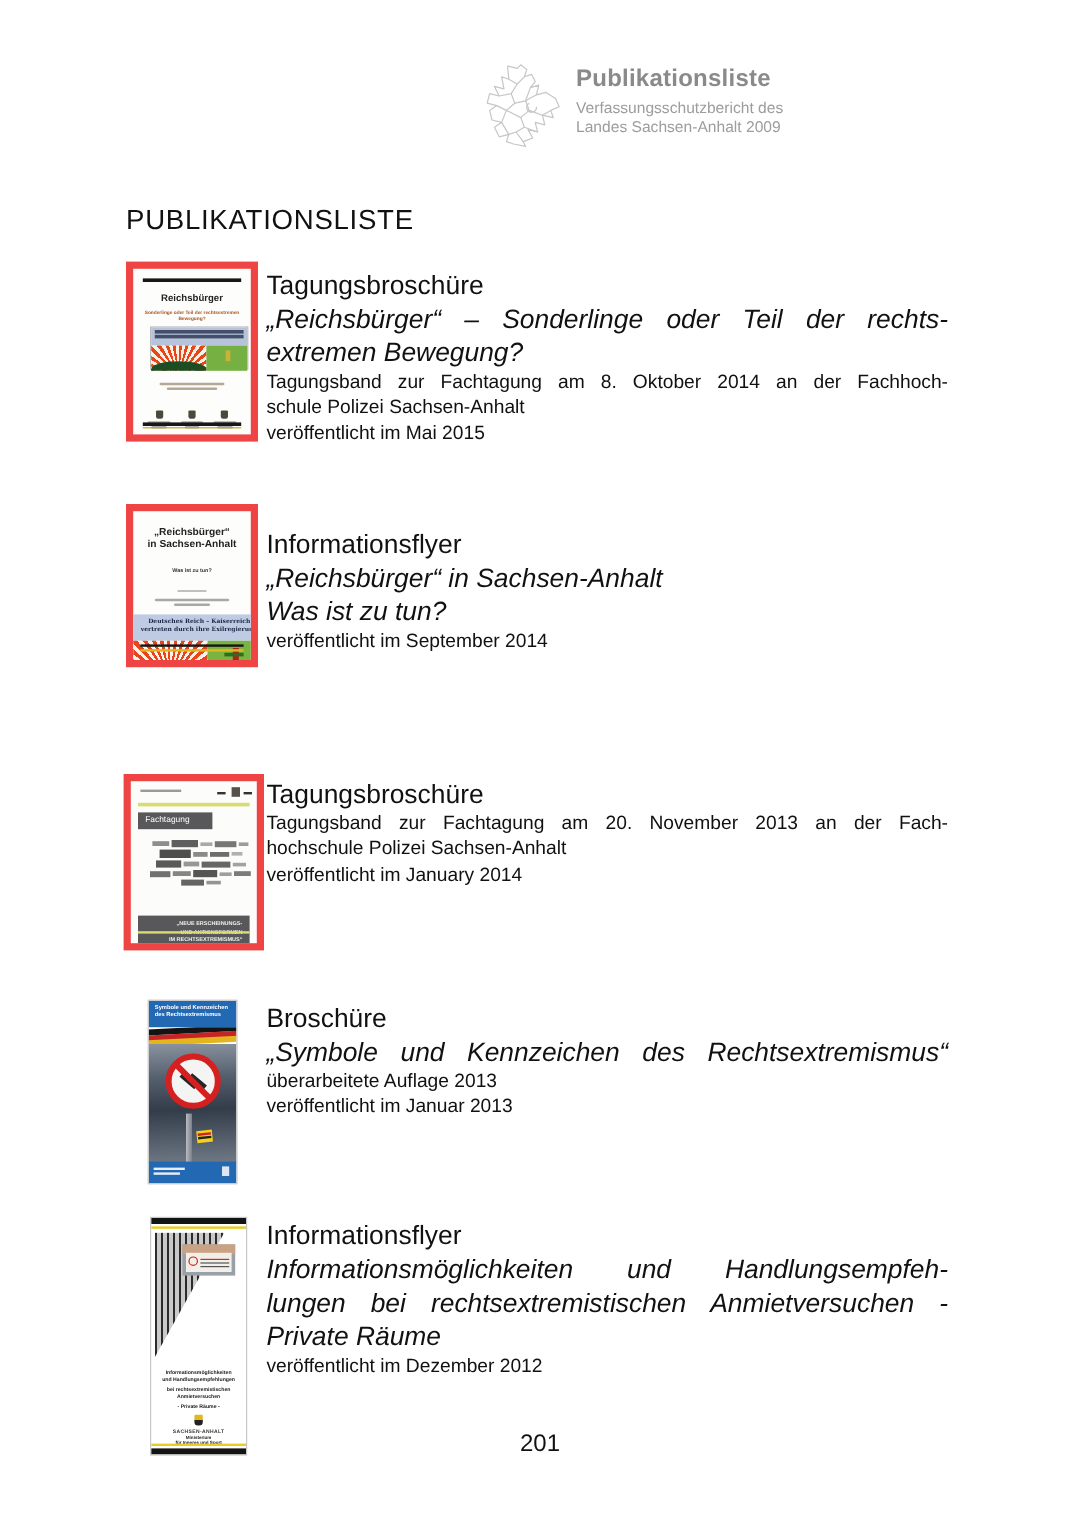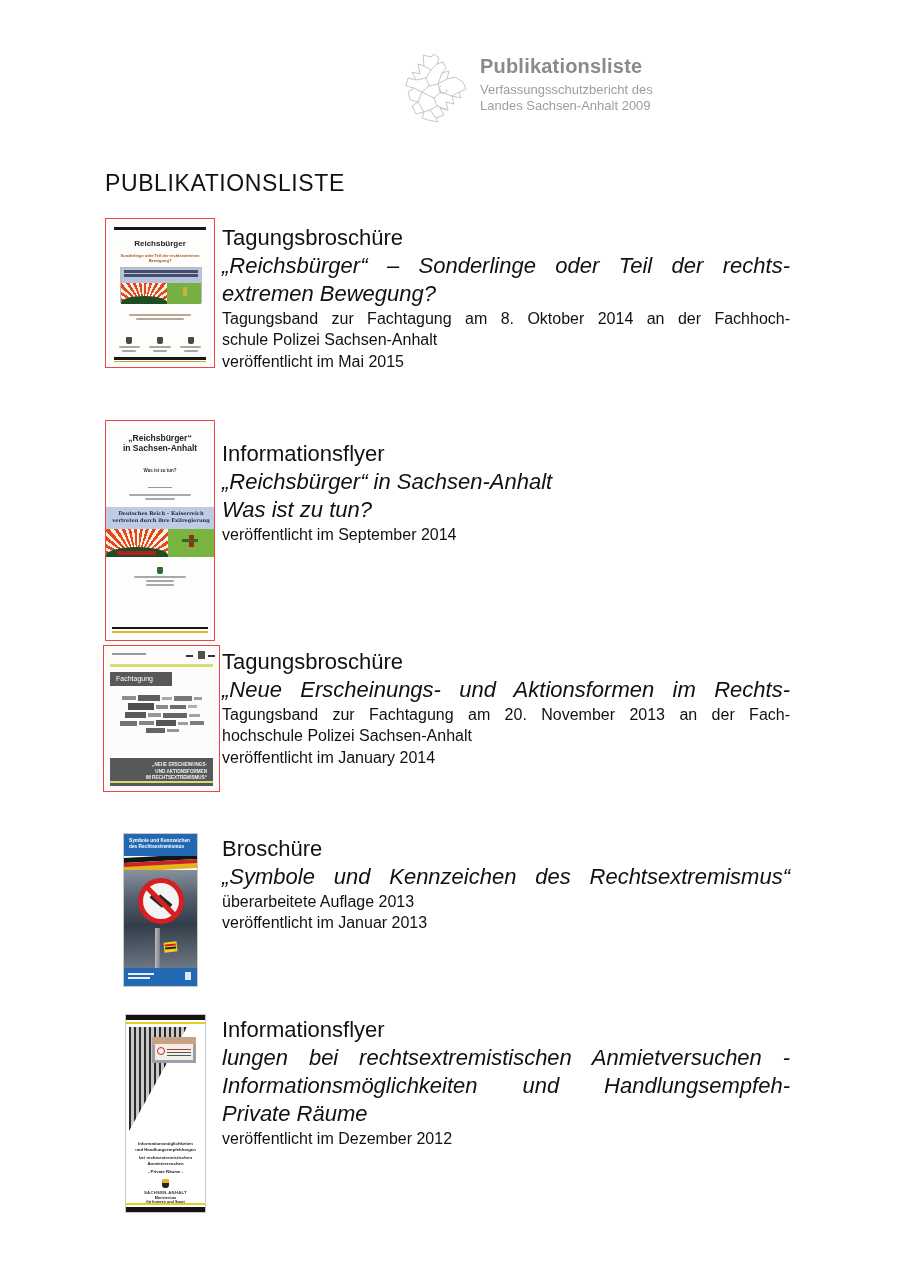--- a/index.html
+++ b/index.html
@@ -11,21 +11,21 @@
   .hdr-logo { position:absolute; left:393px; top:52px; width:76px; height:72px; }
   .hdr-text { position:absolute; left:480px; top:55px; }
   .hdr-title { font-size:20px; font-weight:bold; color:#8a8a8a; letter-spacing:0.2px; }
   .hdr-sub { font-size:13px; color:#9d9d9d; line-height:16px; margin-top:4px; }
 
   
   .h1 { position:absolute; left:105px; top:170px; font-size:23px; font-weight:normal; letter-spacing:0.6px; color:#111; }
 
   
   .entry { position:absolute; left:0; width:900px; }
-  .thumb { position:absolute; background:#fdfdfc; border:1px solid #ef4444; overflow:hidden; }
+  .thumb { position:absolute; background:#fdfdfc; border:6px solid #ef4444; overflow:hidden; }
   .pubtext { position:absolute; left:222px; width:568px; }
   .ptype  { font-size:22px; line-height:28px; color:#111; }
   .ptitle { font-size:22px; line-height:28px; font-style:italic; color:#111; }
   .pdetail{ font-size:16px; line-height:21.4px; color:#111; }
   .jl { text-align:justify; text-align-last:justify; }
 
   .pagenum { position:absolute; left:0; top:1192px; width:900px; text-align:center; font-size:20px; color:#111; }
 
   
   .tbar { background:#b5a894; height:2px; margin:2px auto; border-radius:1px; }
@@ -45,21 +45,21 @@
   .t1 .img .low { position:relative; height:21px; display:flex; }
   .t1 .lraya { width:58%; position:relative; background:repeating-conic-gradient(from 240deg at 50% 120%, #e8451a 0 6deg, #f7f1e4 6deg 12deg); }
   .t1 .lraya b { position:absolute; left:0; right:0; bottom:0; height:8px; background:#1d4d22; border-radius:60% 60% 0 0 / 100% 100% 0 0; }
   .t1 .lgreen { width:42%; background:#76b043; position:relative; }
   .t1 .lgreen s { position:absolute; left:45%; top:4px; width:4px; height:9px; background:#c9b23a; text-decoration:none; }
   .t1 .cap1 { position:absolute; top:93px; left:14px; right:14px; }
   .t1 .logos { position:absolute; top:118px; left:10px; right:10px; display:flex; justify-content:space-between; }
   .t1 .logos > div { width:30%; }
 
   
-  .t2 { left:105px; width:110px; height:221px; }
+  .t2 { left:105px; width:110px; height:136px; }
   .t2 .ftitle { margin-top:12px; text-align:center; font-size:8.5px; line-height:10px; font-weight:bold; color:#222; }
   .t2 .fq { margin-top:15px; text-align:center; font-size:4.5px; font-weight:bold; color:#333; }
   .t2 .div { width:24px; height:1px; background:#999; margin:14px auto 6px; }
   .t2 .cap { width:62px; margin:0 auto; }
   .t2 .band { position:absolute; left:0; top:86px; width:110px; height:50px; }
   .t2 .bsky { height:22px; background:#bfcbe2; text-align:center; overflow:hidden; }
   .t2 .bsky div { font-family:"DejaVu Serif", serif; font-weight:bold; font-size:5px; line-height:7px; color:#1c2547; padding-top:3px; }
   .t2 .bsky div + div { padding-top:0; }
   .t2 .blow { display:flex; height:28px; }
   .t2 .brays { width:56%; position:relative; background:repeating-conic-gradient(from 245deg at 50% 118%, #e8451a 0 5deg, #f8f3e6 5deg 10deg); }
@@ -274,21 +274,20 @@
       </div>
       <div class="banner2">
         <div>„NEUE ERSCHEINUNGS-</div>
         <div>UND AKTIONSFORMEN</div>
         <div>IM RECHTSEXTREMISMUS“</div>
       </div>
       <div class="yline yl2"></div>
     </div>
     <div class="pubtext" style="top:3px">
       <div class="ptype">Tagungsbroschüre</div>
-      <div class="ptitle jl">„Neue Erscheinungs- und Aktionsformen im Rechts-</div>
       <div class="pdetail jl">Tagungsband zur Fachtagung am 20. November 2013 an der Fach-</div>
       <div class="pdetail">hochschule Polizei Sachsen-Anhalt</div>
       <div class="pdetail">veröffentlicht im January 2014</div>
     </div>
   </section>
 
   <section class="entry" style="top:833px">
     <div class="thumb t4">
       <div class="bhead">
         <div>Symbole und Kennzeichen</div>
@@ -355,21 +354,22 @@
           <div>Ministerium</div>
           <div>für Inneres und Sport</div>
         </div>
         <div class="kfine"></div>
       </div>
       <div class="yb bot"></div>
       <div class="kb bot"></div>
     </div>
     <div class="pubtext" style="top:2px">
       <div class="ptype">Informationsflyer</div>
+      <div class="ptitle jl">Informationsmöglichkeiten und Handlungsempfeh-</div>
       <div class="ptitle jl">lungen bei rechtsextremistischen Anmietversuchen -</div>
-      <div class="ptitle jl">Informationsmöglichkeiten und Handlungsempfeh-</div>
       <div class="ptitle">Private Räume</div>
       <div class="pdetail">veröffentlicht im Dezember 2012</div>
     </div>
   </section>
 
+  <div class="pagenum">201</div>
 
 </div>
 
 </body></html>

